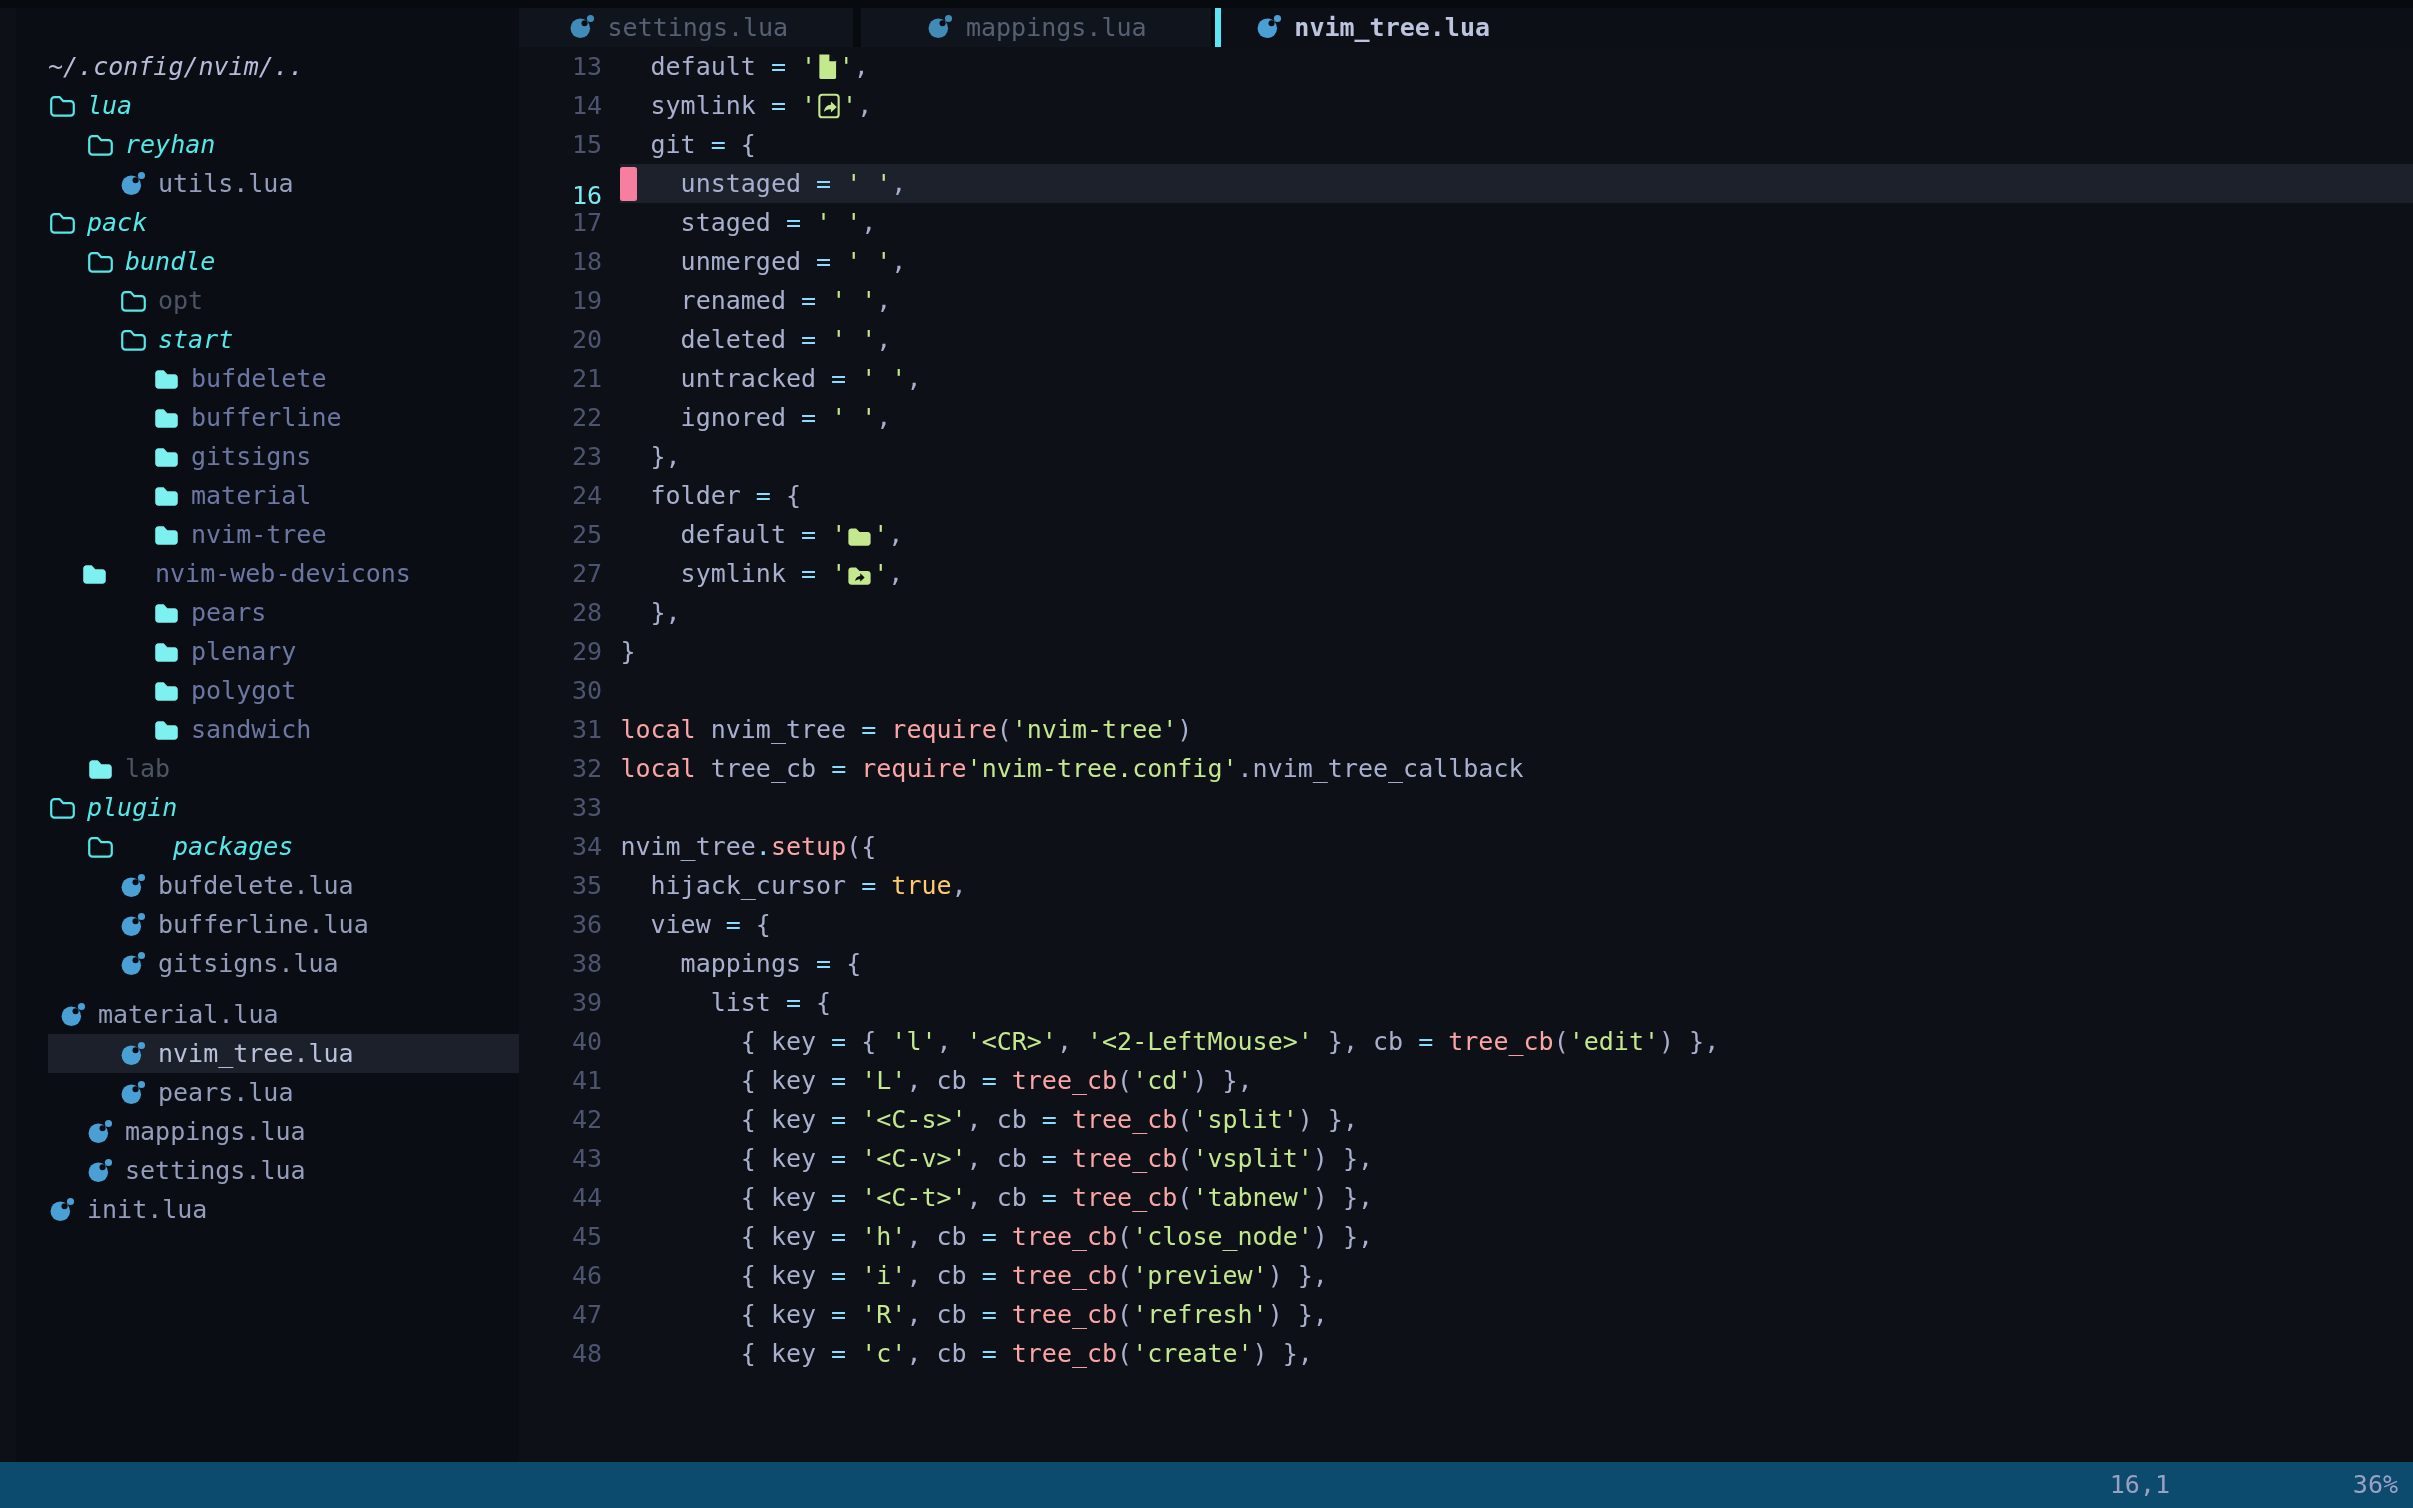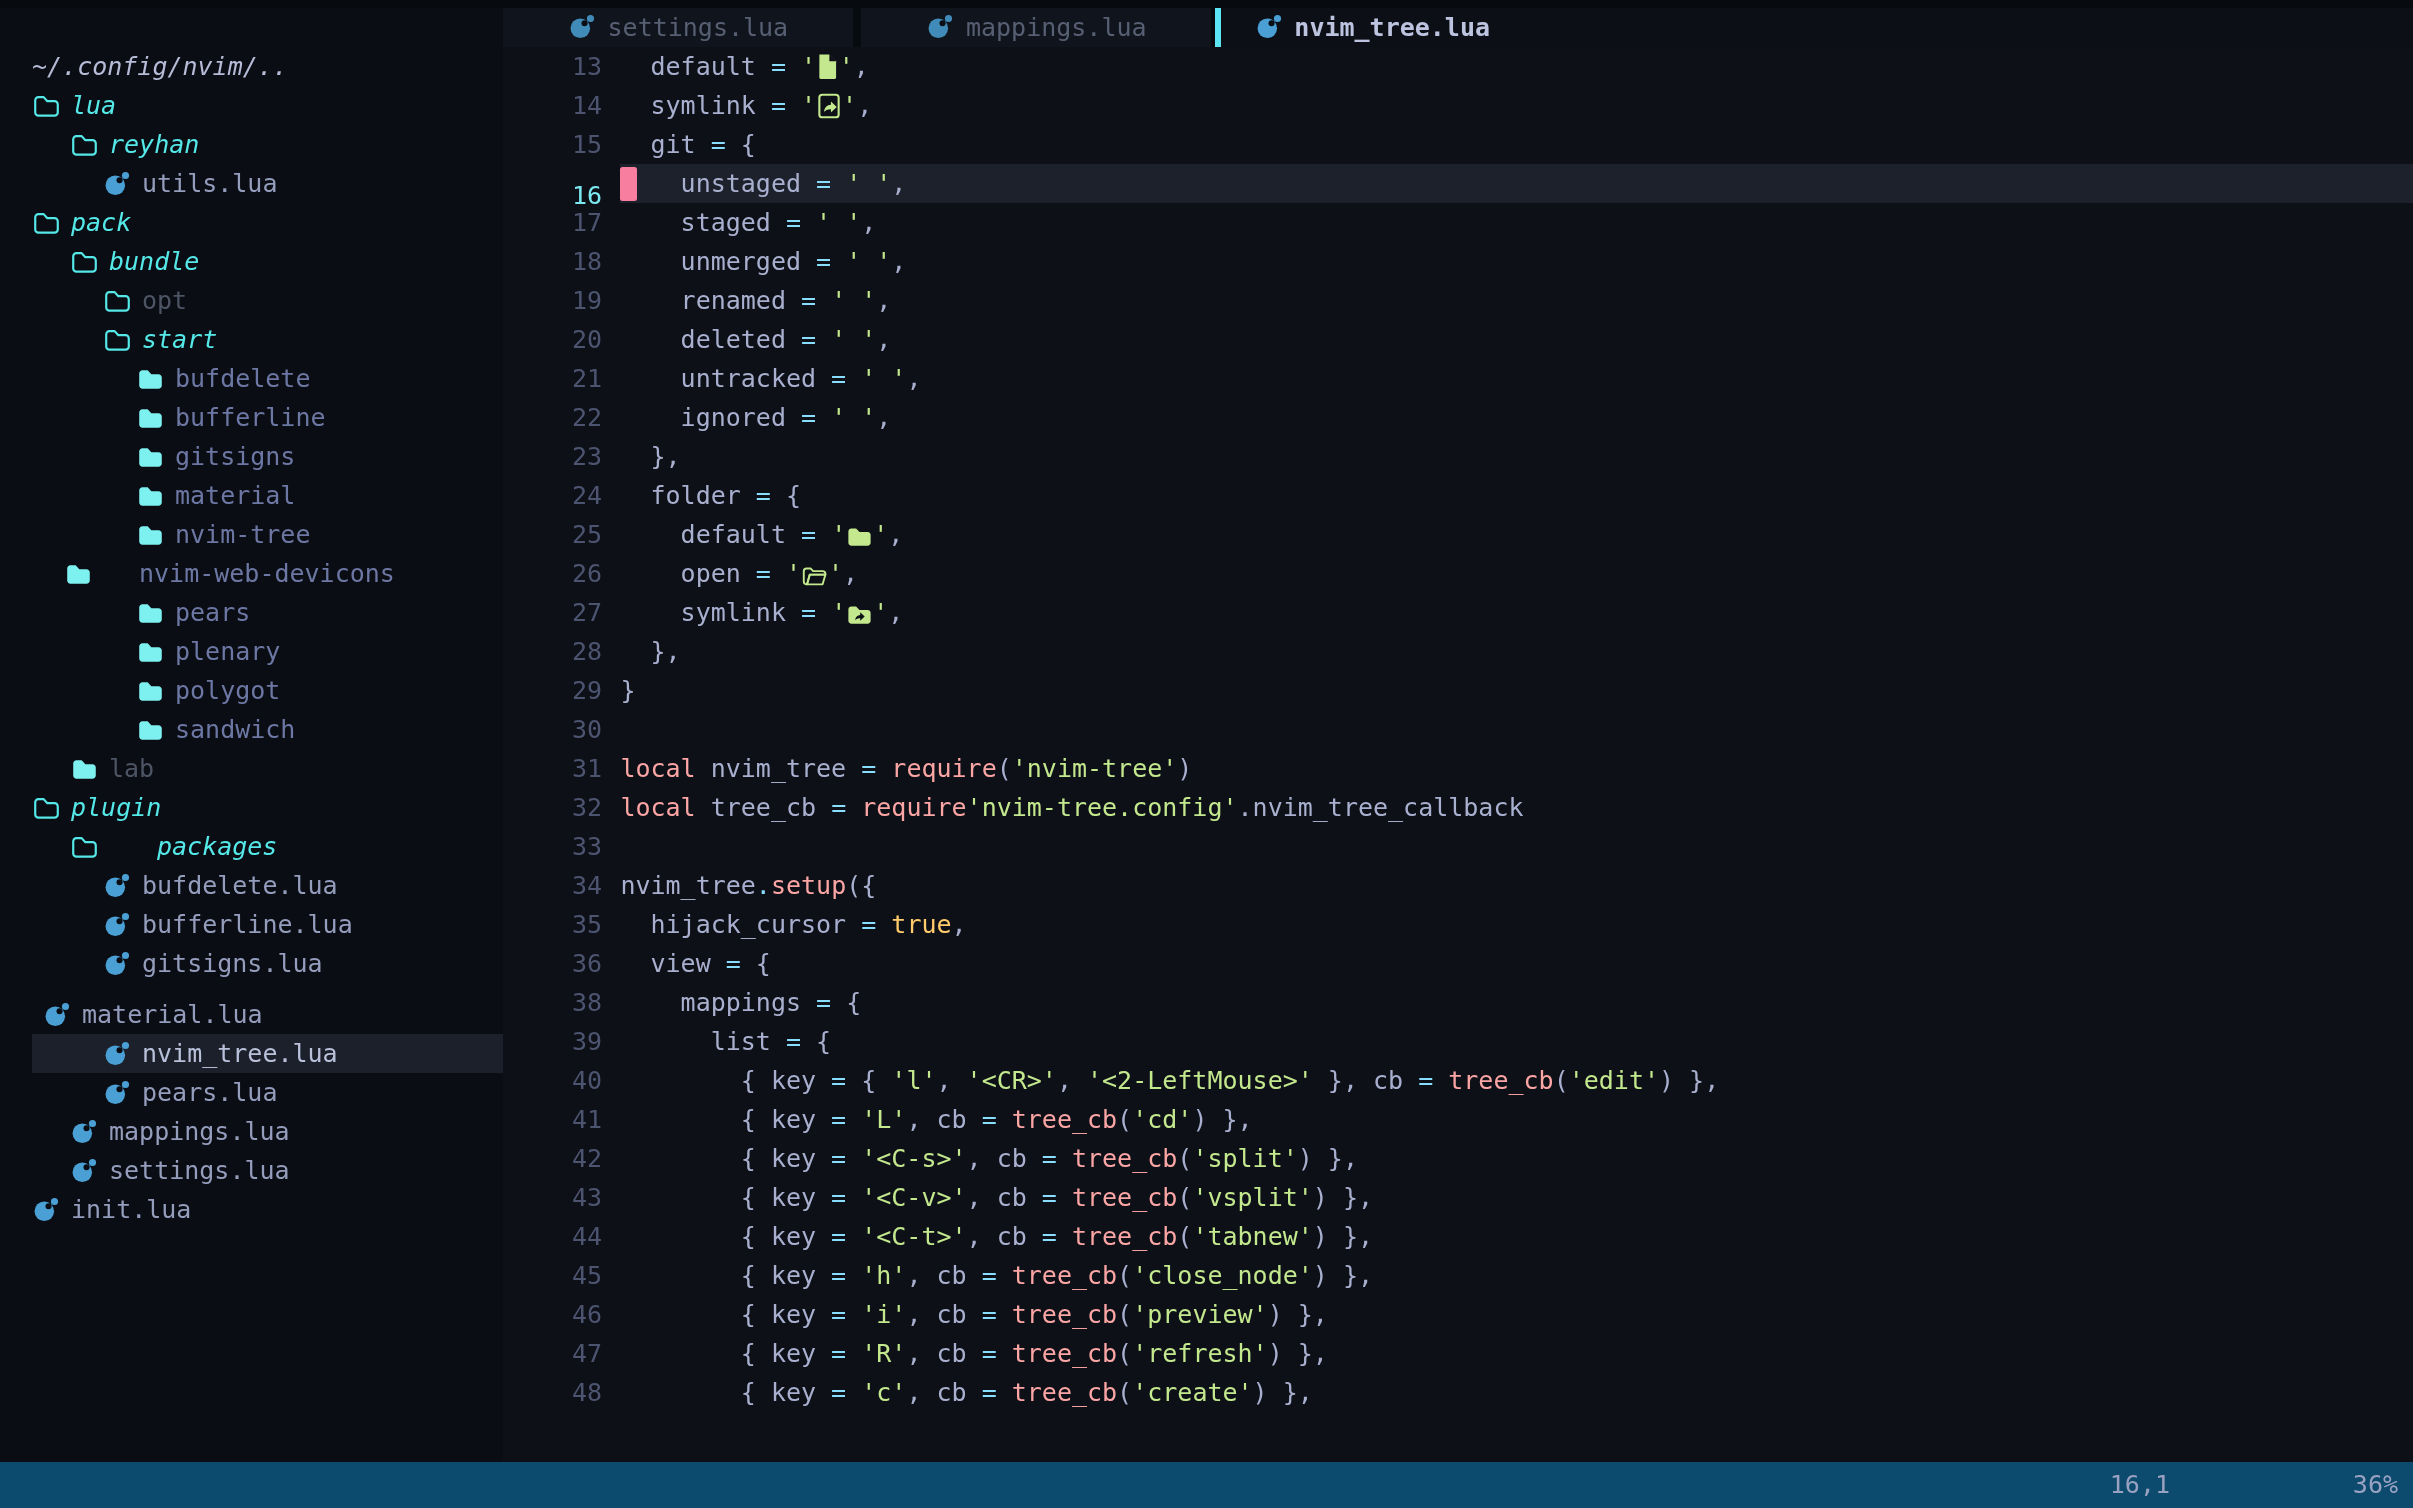--- a/index.html
+++ b/index.html
@@ -3,21 +3,21 @@
 <meta charset="utf-8">
 <style>
   * { box-sizing: border-box; margin: 0; padding: 0; }
   html,body { width: 2413px; height: 1508px; background:#0d1017; }
   body { font-family: "DejaVu Sans Mono", "Liberation Mono", monospace; font-size: 25px; color:#a9b0cf; overflow:hidden; }
 
   #app { position:relative; width:2413px; height:1508px; background:#0d1017; overflow:hidden; }
   #topstrip { position:absolute; top:0; left:0; right:0; height:7.5px; background:#070a0f; z-index:6; }
 
   
-  #sidebar { position:absolute; left:0; top:0; width:503px; height:1462px; background:#0a0d13; z-index:2; }
+  #sidebar { position:absolute; left:16px; top:0; width:503px; height:1462px; background:#0a0d13; z-index:2; }
   .tree-root { height:39px; line-height:39px; padding-left:32px; color:#b6bcd8; font-style:italic; margin-top:47px; white-space:nowrap; }
   .trow { position:relative; height:39px; display:flex; align-items:center; white-space:nowrap; }
   .trow.selected::before { content:""; position:absolute; left:32px; right:0; top:0; bottom:0; background:#1b202b; }
   .trow > * { position:relative; z-index:1; }
   .ticon { display:inline-flex; width:39px; flex:none; align-items:center; }
   .ticon svg { display:block; }
   .lbl { line-height:39px; }
   .st-open  .lbl { color:#55e8e8; font-style:italic; }
   .st-closed .lbl { color:#6d77a4; }
   .st-dim   .lbl { color:#4d5464; }
@@ -411,27 +411,20 @@
           <span class="ln">24</span>
           <span class="lt"><span class="tv">  folder</span><span class="to"> = </span><span class="tv">{</span></span>
         </div>
         <div class="cl">
           <span class="ln">25</span>
           <span class="lt"><span class="tv">    default</span><span class="to"> = </span><span class="ts">'</span><span class="cicon"><svg width="27" height="24" viewBox="0 0 34 30">
                 <path d="M3 8c0-2 1.7-3.7 3.7-3.7h6L17 8.6h10.3c2 0 3.7 1.7 3.7 3.7v10c0 2-1.7 3.7-3.7 3.7H6.7C4.7 26 3 24.3 3 22.3z" fill="#c3e88d"></path>
               </svg></span><span class="ts">'</span><span class="tv">,</span></span>
         </div>
         <div class="cl">
-          <span class="ln">26</span>
-          <span class="lt"><span class="tv">    open</span><span class="to"> = </span><span class="ts">'</span><span class="cicon"><svg width="27" height="24" viewBox="0 0 34 30">
-                <path d="M3.5 9c0-1.9 1.5-3.4 3.4-3.4h5.4l3 3.3h12c1.9 0 3.4 1.5 3.4 3.4v1H11L7.6 25.5H6.9c-1.9 0-3.4-1.5-3.4-3.4z" fill="none" stroke="#c3e88d" stroke-width="2.4" stroke-linejoin="round"></path>
-                <path d="M11 13.3h19.7l-3.5 12.2H7.6z" fill="none" stroke="#c3e88d" stroke-width="2.4" stroke-linejoin="round"></path>
-              </svg></span><span class="ts">'</span><span class="tv">,</span></span>
-        </div>
-        <div class="cl">
           <span class="ln">27</span>
           <span class="lt"><span class="tv">    symlink</span><span class="to"> = </span><span class="ts">'</span><span class="cicon"><svg width="27" height="24" viewBox="0 0 34 30">
                 <path d="M3 8c0-2 1.7-3.7 3.7-3.7h6L17 8.6h10.3c2 0 3.7 1.7 3.7 3.7v10c0 2-1.7 3.7-3.7 3.7H6.7C4.7 26 3 24.3 3 22.3z" fill="#c3e88d"></path>
                 <path d="M11.5 21.5c.5-4.2 2.8-6.4 6.4-6.6v-3.4l5.6 5.3-5.6 5.3v-3.1c-2.7 0-4.6.7-6.4 2.5z" fill="#0d1017"></path>
               </svg></span><span class="ts">'</span><span class="tv">,</span></span>
         </div>
         <div class="cl">
           <span class="ln">28</span>
           <span class="lt"><span class="tv">  },</span></span>
         </div>

